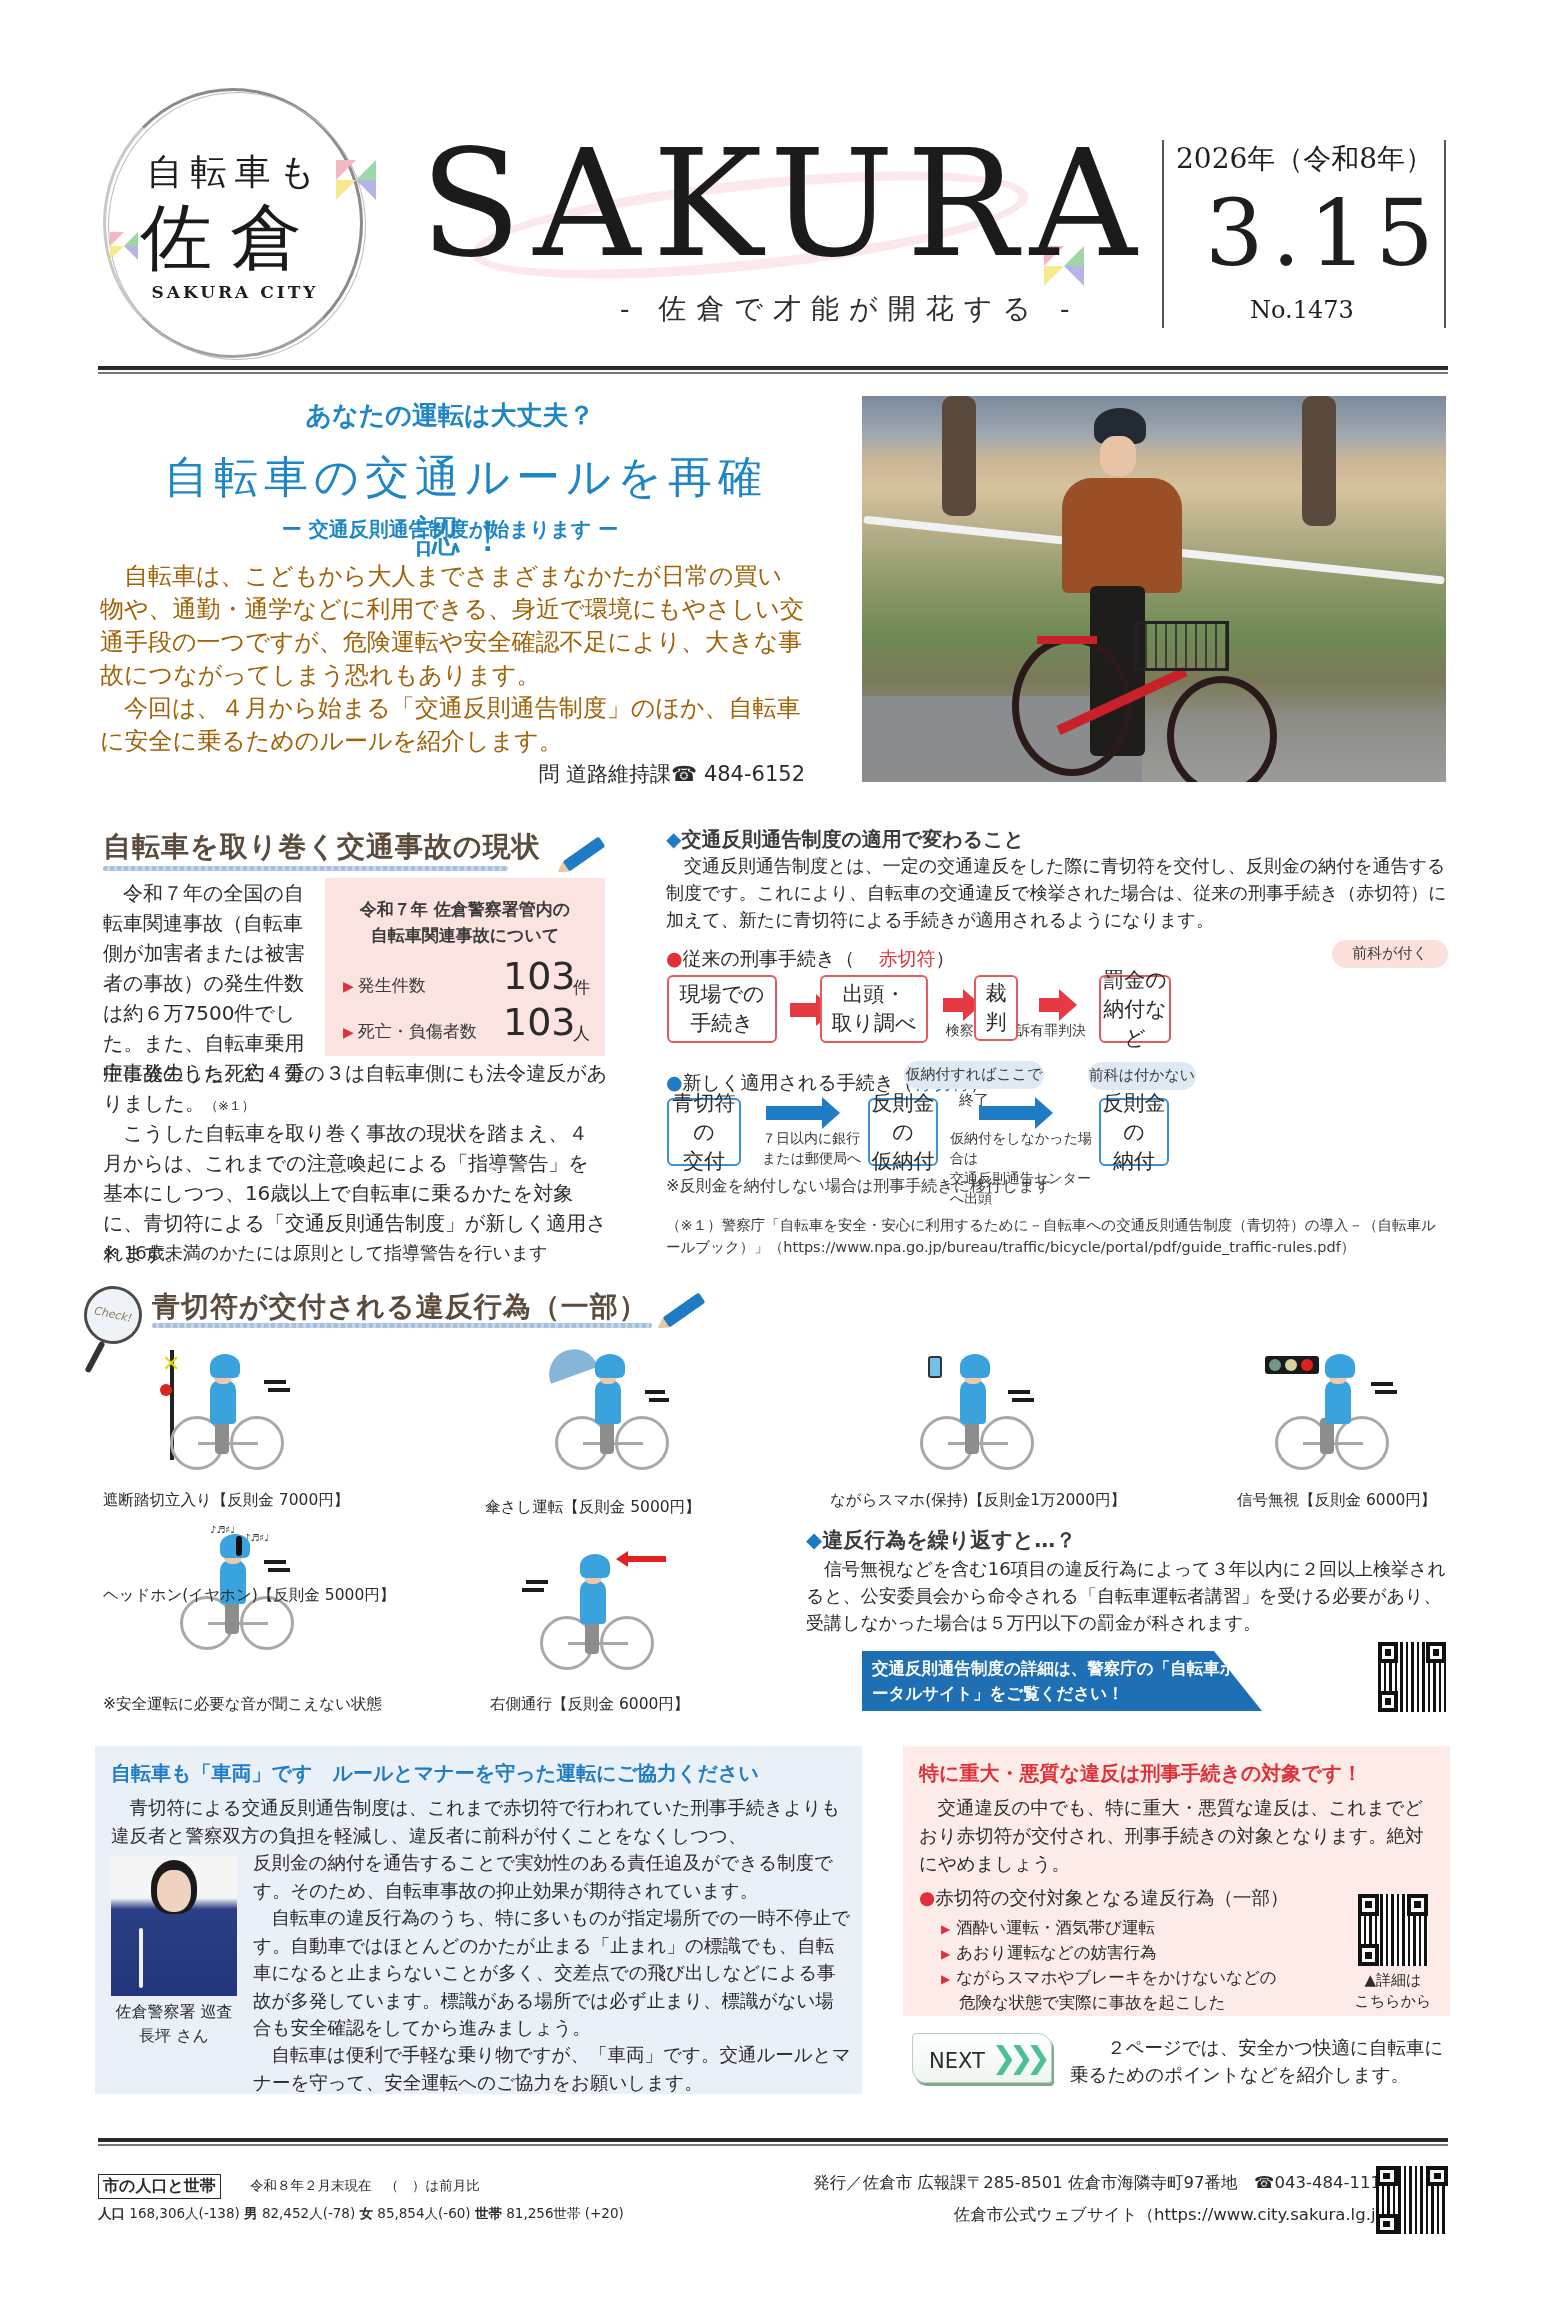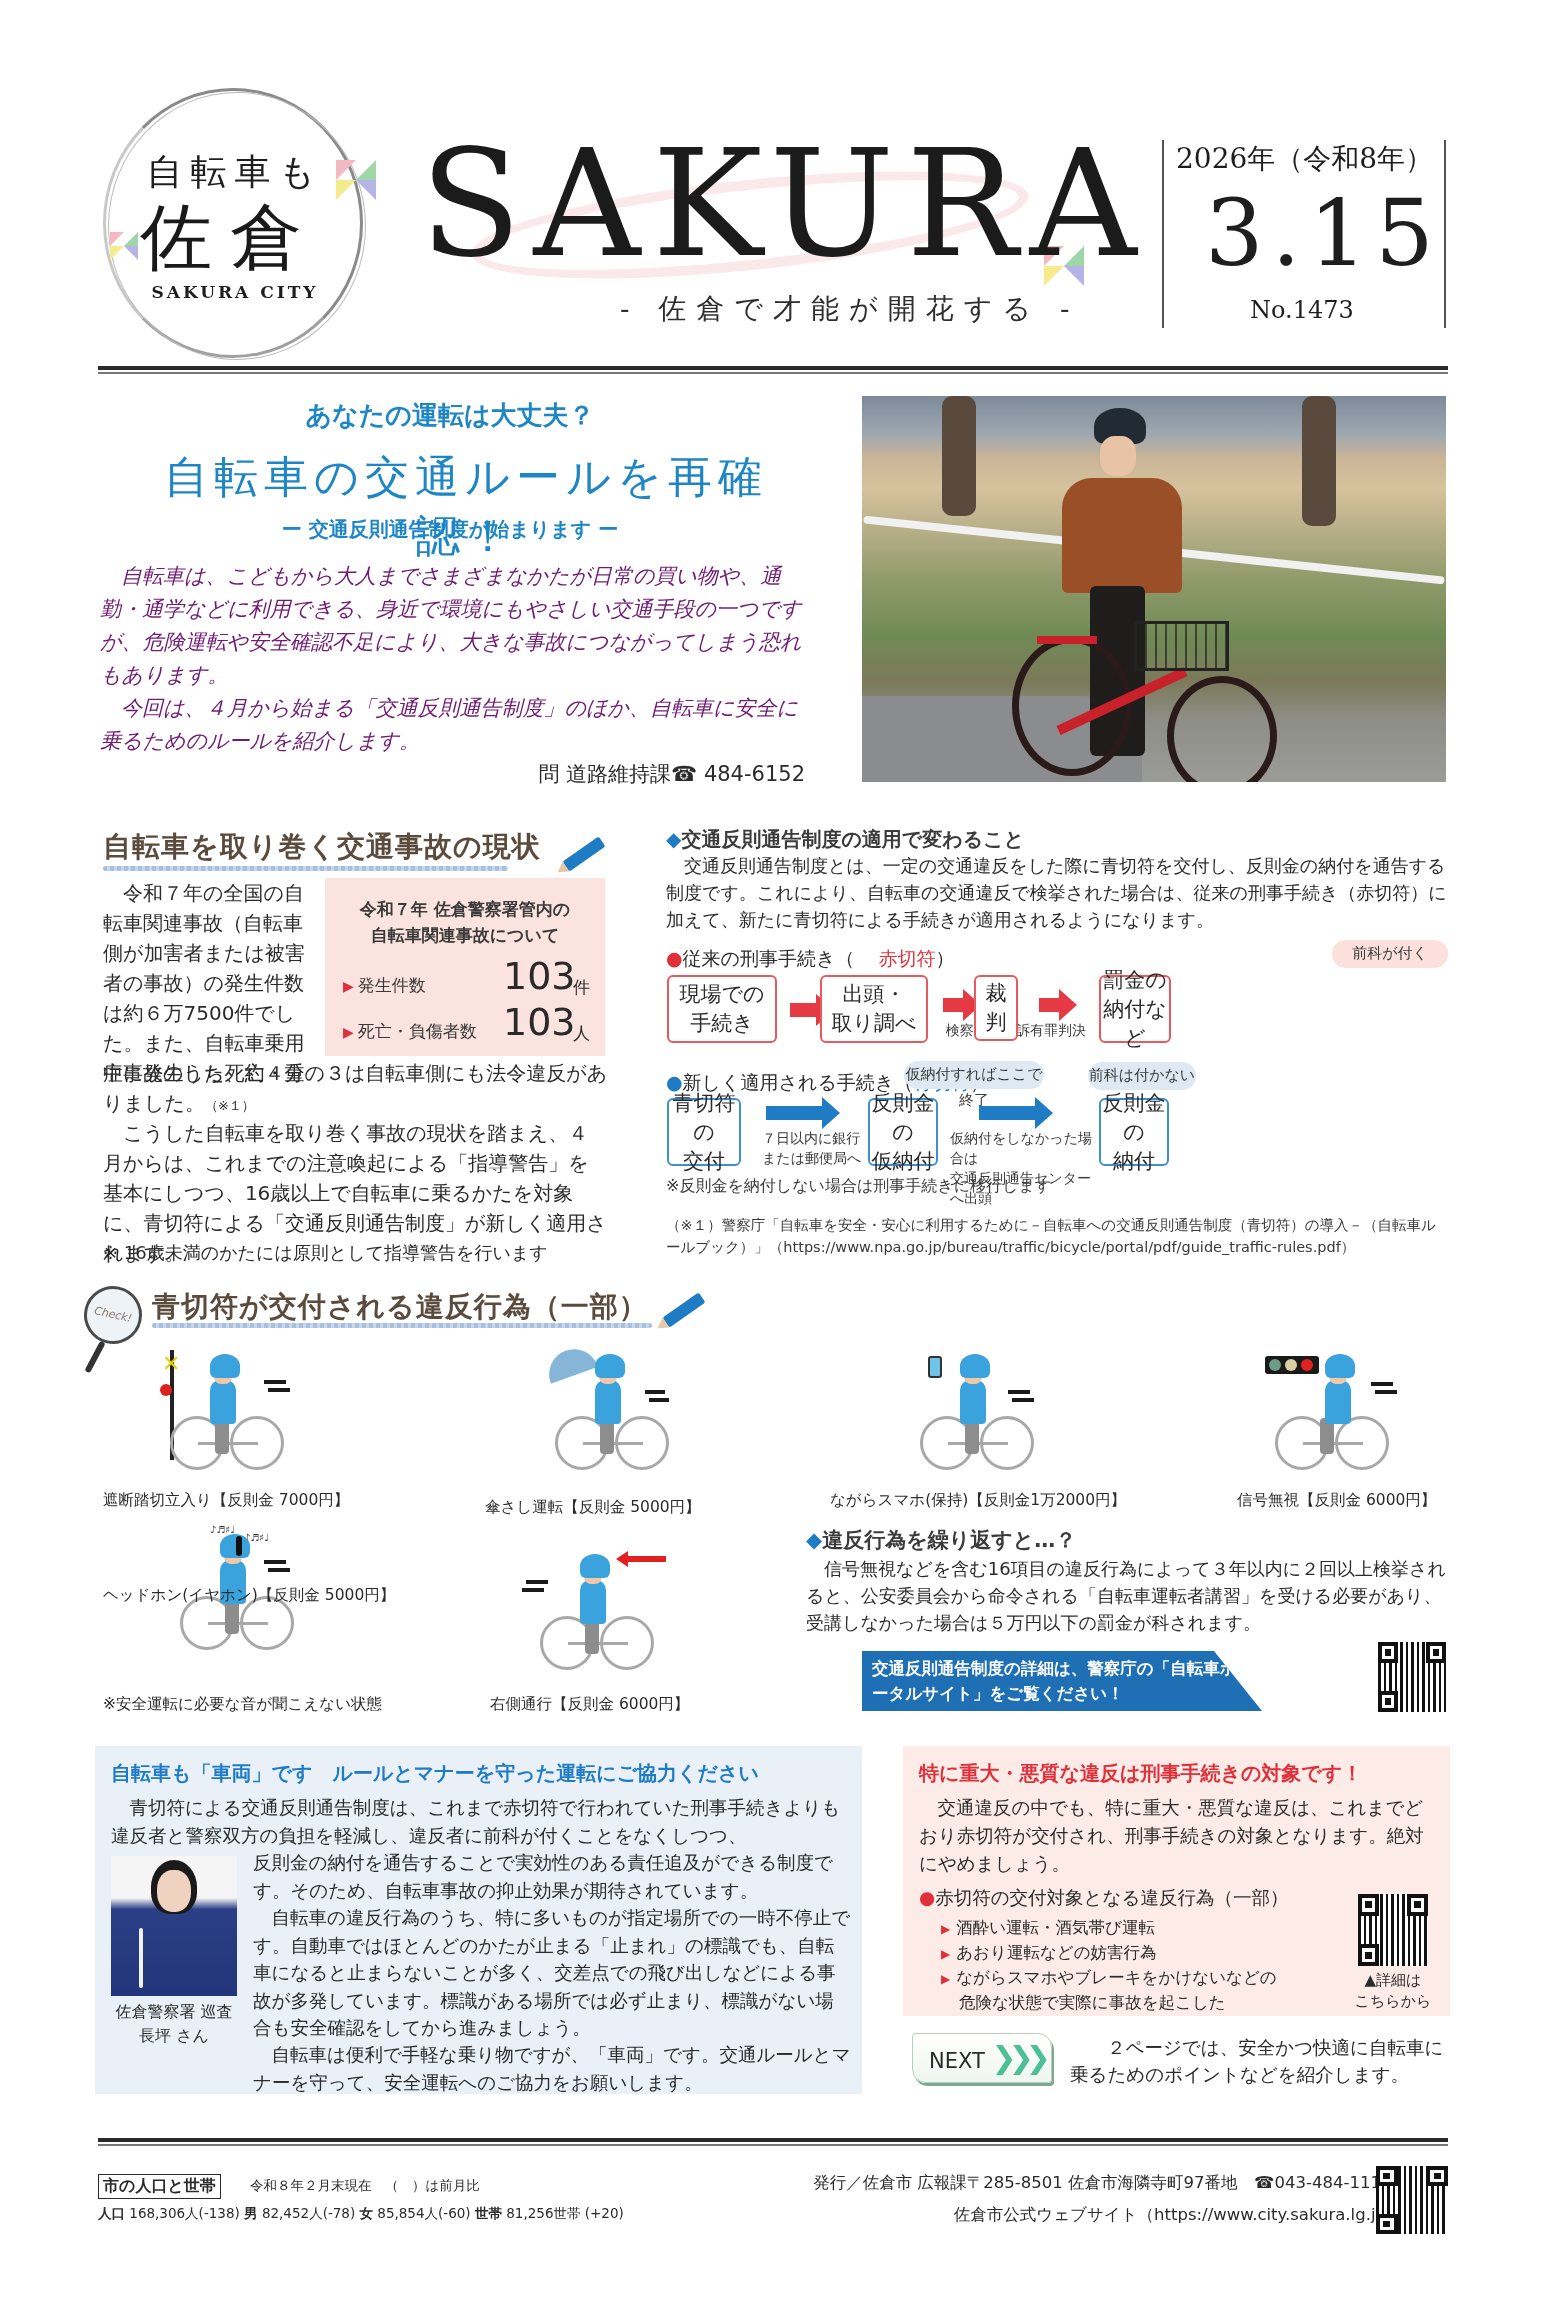--- a/index.html
+++ b/index.html
@@ -22,21 +22,21 @@
   .vrule { top: 140px; width: 2px; height: 188px; background: #555; }
   .date-year { left: 1176px; top: 140px; font-size: 28px; color: #1e1e1e; }
   .date-day { left: 1205px; top: 188px; font-size: 92px; color: #1e1e1e; letter-spacing: 8px; line-height: 1; }
   .issue-no { left: 1250px; top: 296px; font-size: 24px; color: #1e1e1e; text-align: center; }
   .rule-double { height: 8px; border-top: 4px solid #2a2a2a; border-bottom: 2px solid #777; }
 
   
   .kicker { left: 100px; top: 398px; width: 700px; text-align: center; font-size: 26px; font-weight: bold; color: #1f86c6; }
   .headline { left: 116px; top: 448px; width: 700px; text-align: center; font-size: 44px; font-weight: normal; color: #1f86c6; letter-spacing: 6px; }
   .subhead { left: 100px; top: 516px; width: 700px; text-align: center; font-size: 20px; font-weight: bold; color: #1f86c6; }
-  .lead-body { left: 100px; top: 560px; width: 705px; font-size: 21px; line-height: 33px; color: #701a75; font-style: italic; }
+  .lead-body { left: 100px; top: 560px; width: 705px; font-size: 24px; line-height: 33px; color: #a16207; }
   .lead-body p { text-indent: 1em; }
   .contact { left: 460px; top: 760px; width: 345px; text-align: right; font-size: 21px; }
 
   .photo { left: 862px; top: 396px; width: 584px; height: 386px; overflow: hidden;
     background: linear-gradient(180deg, #7c8a9a 0%, #9ea8b0 10%, #c9b596 16%, #d6c29c 24%, #b9b08a 34%, #8f9a6a 48%, #6f8a55 62%, #7c7a5a 74%, #8e8e88 84%, #9b9b98 100%); }
   .tree { background: #5a4a3d; border-radius: 10px; }
   .fence { background: #f1f1f1; height: 8px; border-radius: 4px; }
   .rider-shirt { background: #9a4f27; border-radius: 30px 30px 6px 6px; }
   .rider-pants { background: #1f1c1c; border-radius: 6px; }
   .helmet { background: #222a33; border-radius: 50% 50% 10px 10px; }

